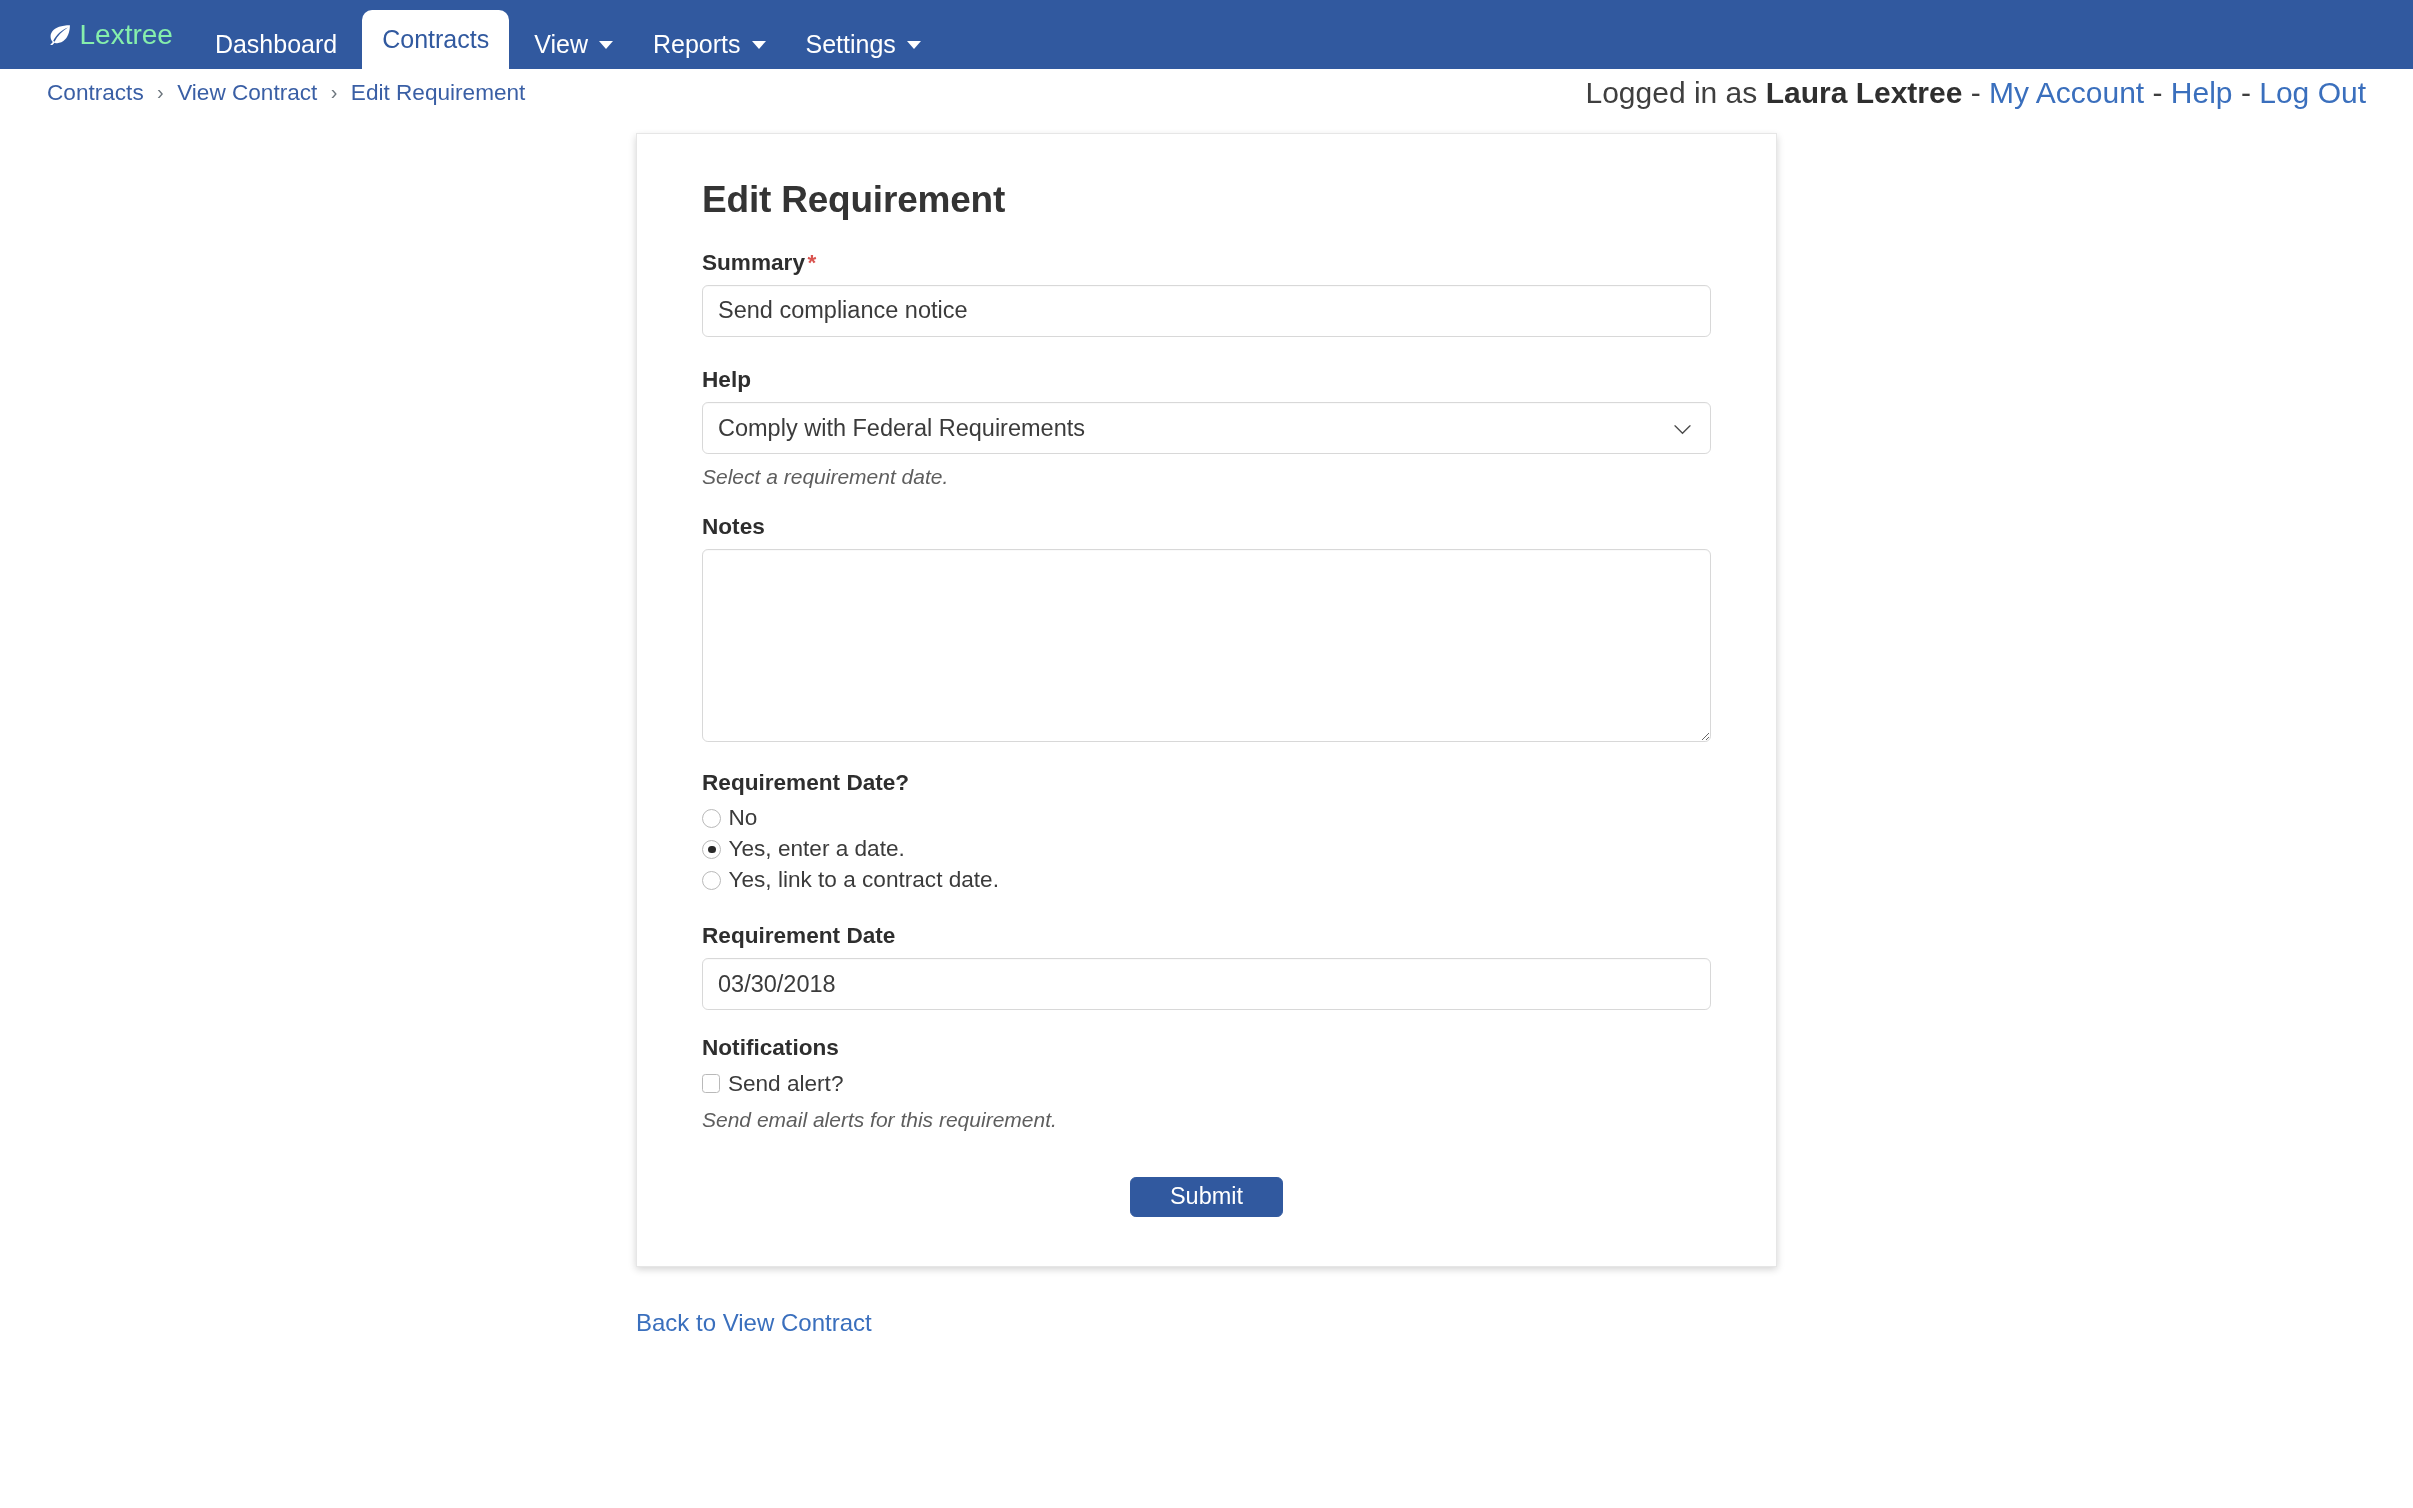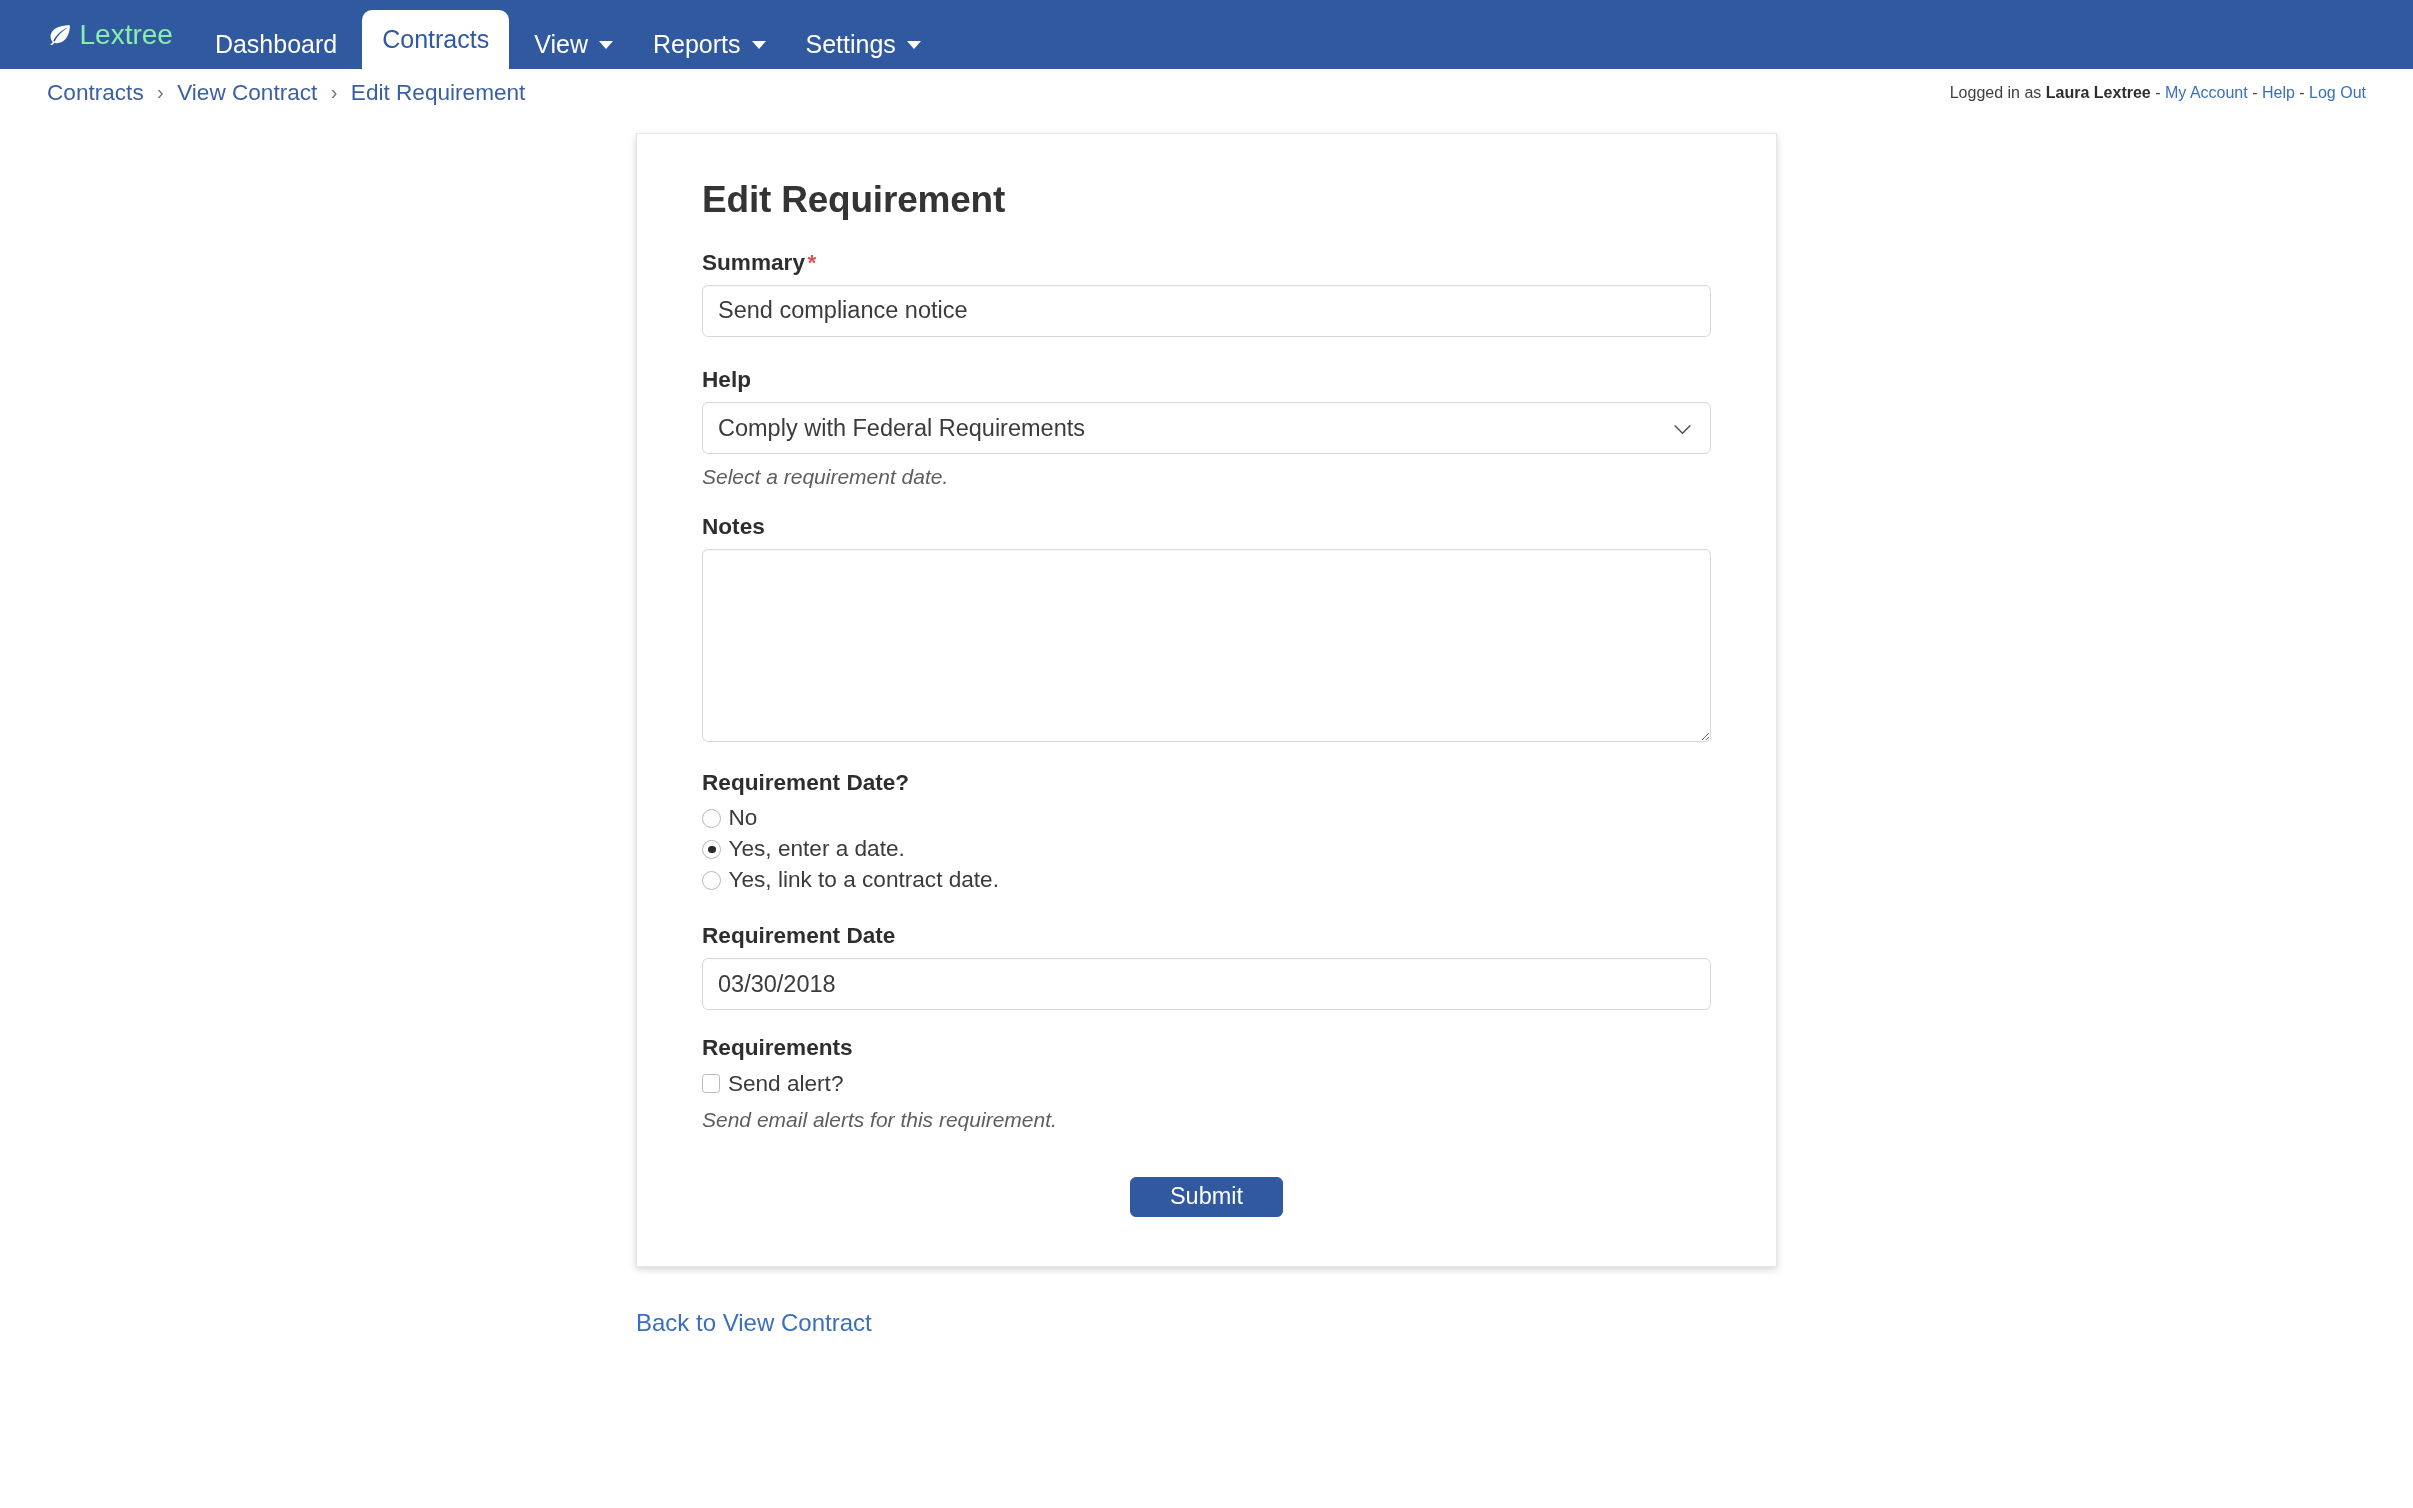--- a/index.html
+++ b/index.html
@@ -89,21 +89,21 @@
     cursor: pointer;
     white-space: nowrap;
   }
   .crumb-sep {
     color: #6c757d;
     margin: 0 13.4px;
     font-size: 20px;
   }
   .userbar {
     margin-left: auto;
-    font-size: 16px;
+    font-size: 30px;
     color: #3f3f3f;
     white-space: nowrap;
   }
   .userbar .uname { font-weight: bold; color: #2f2f2f; }
   .userbar .dash { color: #3f3f3f; }
   .userbar a {
     color: #3a6fbd;
     text-decoration: none;
     cursor: pointer;
   }
@@ -378,21 +378,21 @@
     <div class="spacer-md"></div>
 
     <div class="field">
       <label class="label">Requirement Date</label>
       <input class="control" type="text" value="03/30/2018" style="">
     </div>
 
     <div class="spacer-md"></div>
 
     <div class="field">
-      <label class="label">Requirements</label>
+      <label class="label">Notifications</label>
       <div class="check-row">
         <span class="check-box"></span>
         <span class="opt-label">Send alert?</span>
       </div>
       <div class="help">Send email alerts for this requirement.</div>
     </div>
 
     <div class="submit-wrap">
       <button class="submit-btn">Submit</button>
     </div>

